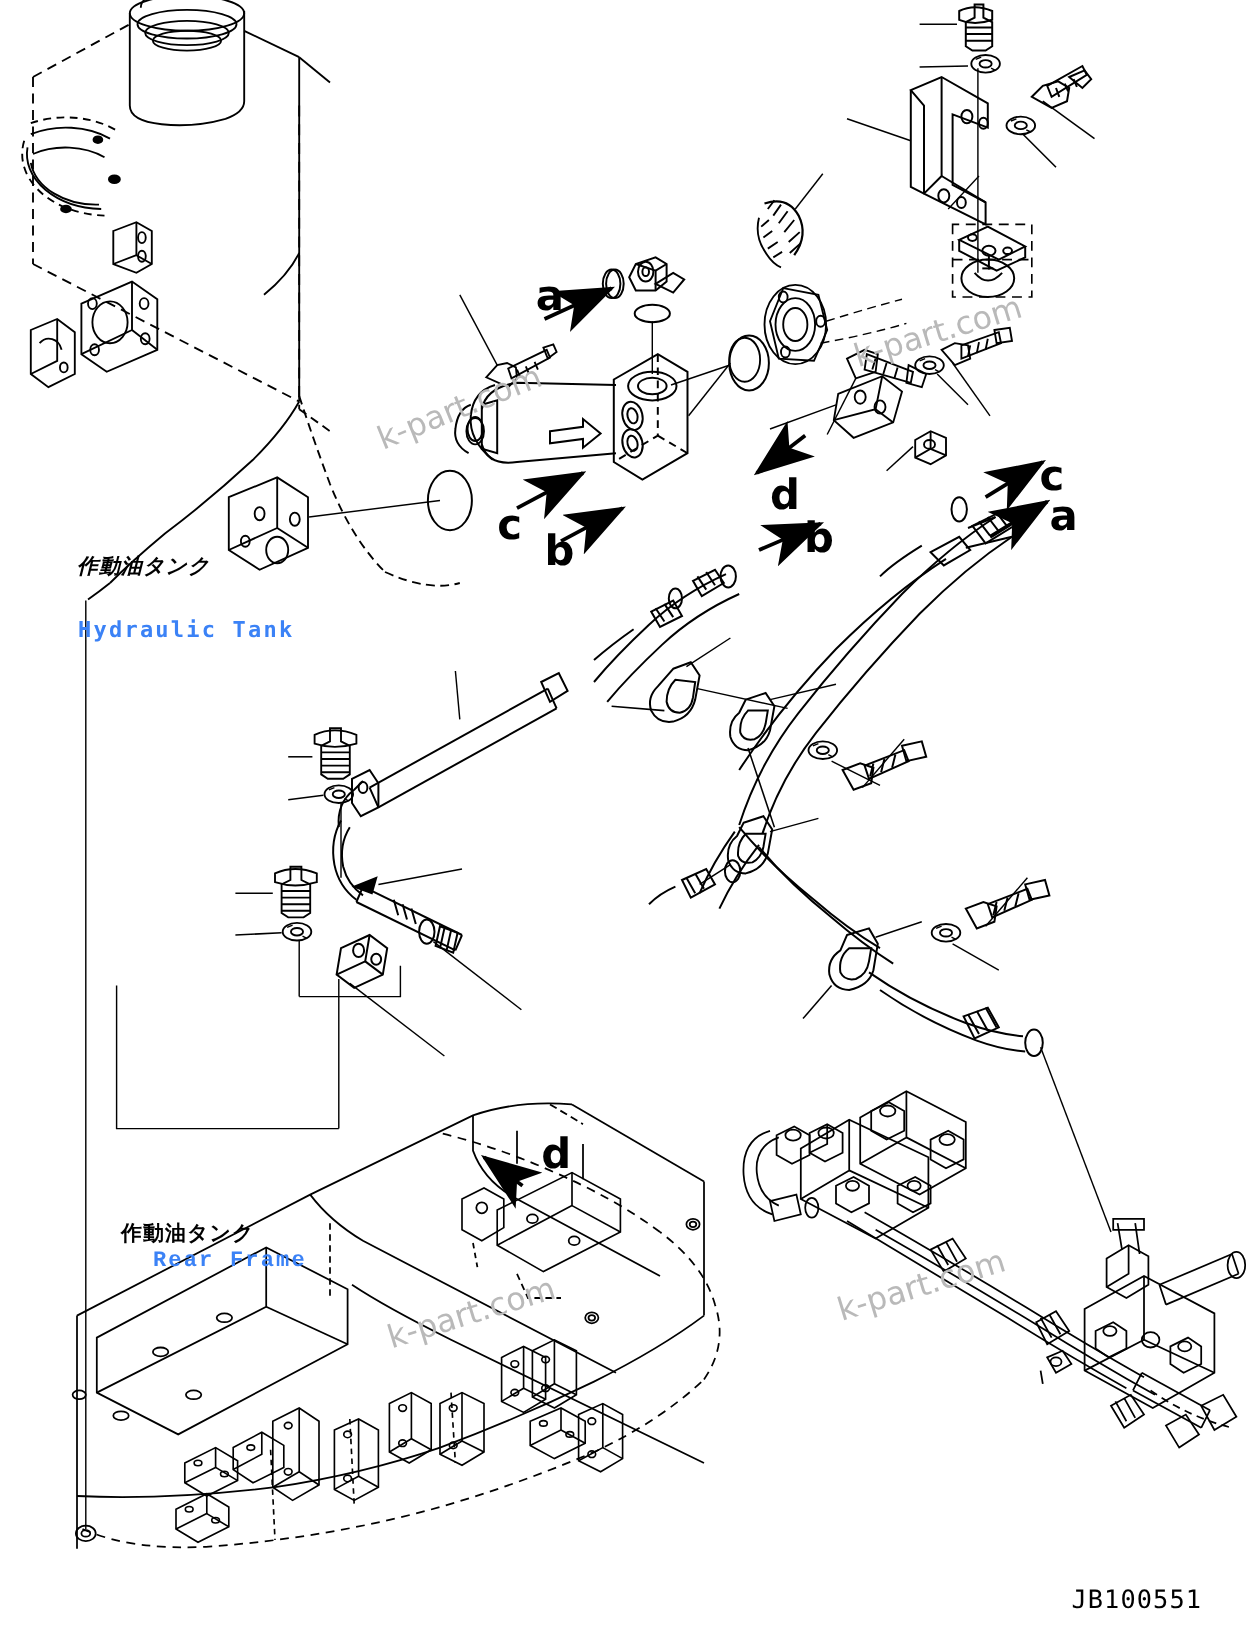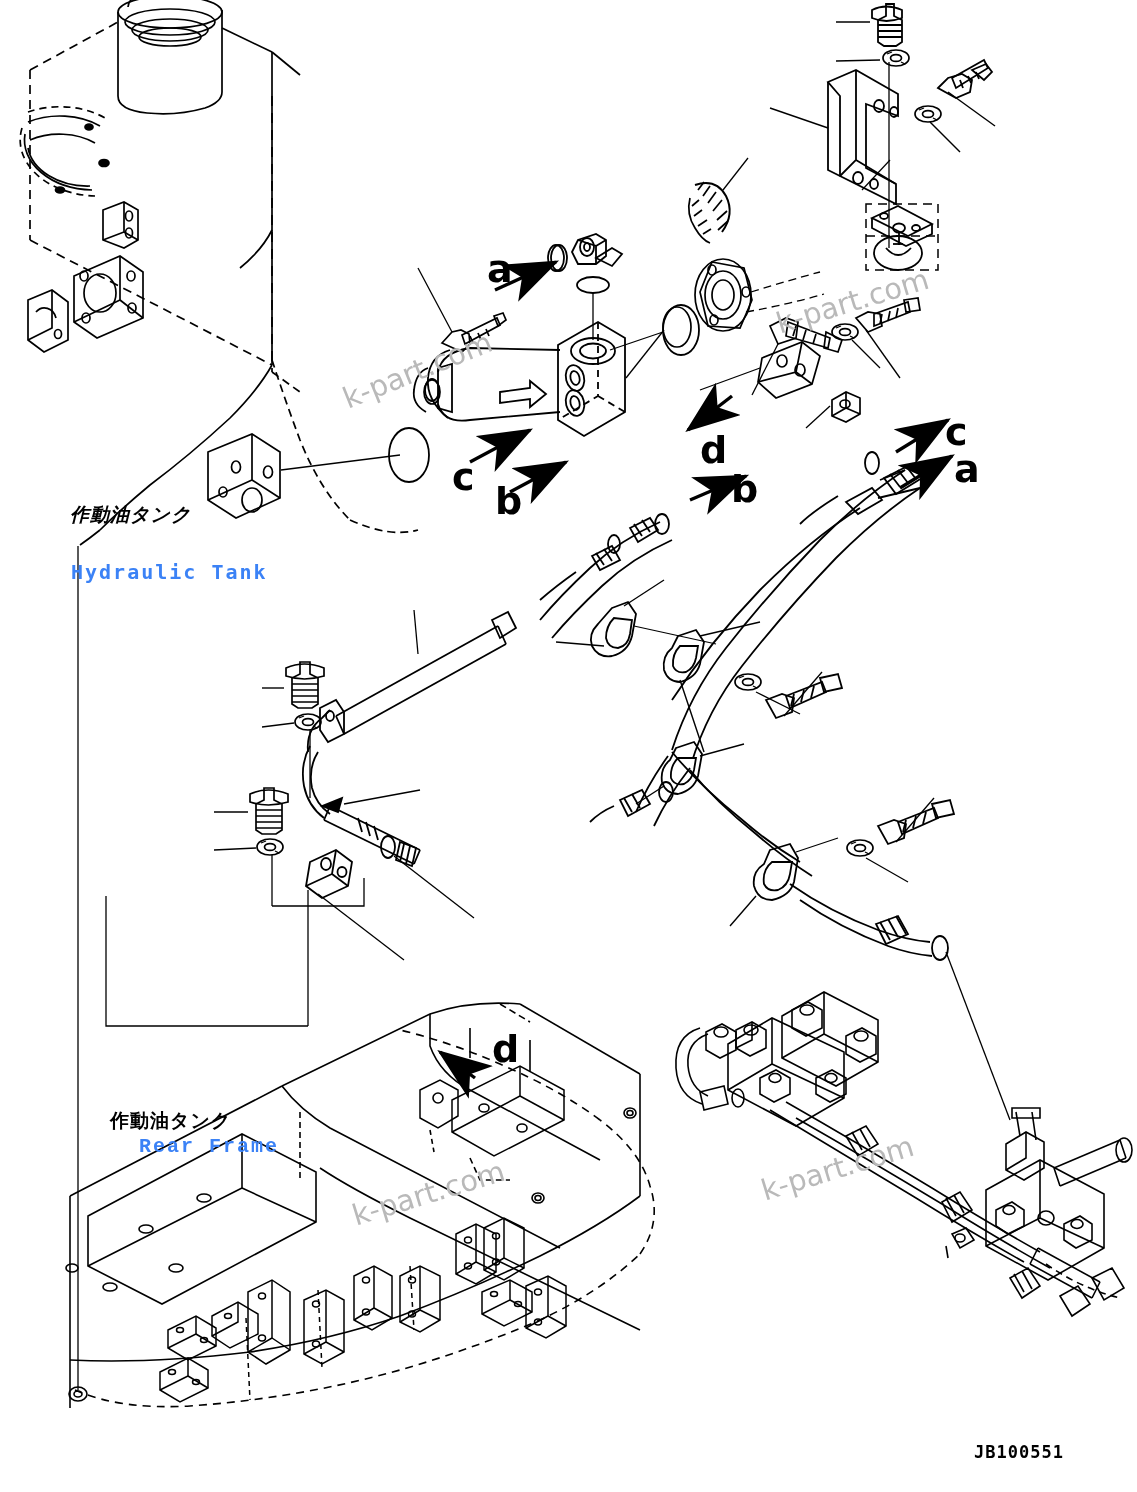--- a/index.html
+++ b/index.html
@@ -9,21 +9,21 @@
     position:relative;
     width:1137px;height:1492px;
     background:#ffffff;
     overflow:hidden;
   }
   #sheet svg{position:absolute;left:0;top:0;width:1137px;height:1492px;}
   .lbl{position:absolute;white-space:pre;pointer-events:none;}
   .jp{font-family:"DejaVu Sans", sans-serif;font-size:19px;font-weight:bold;color:#000;letter-spacing:1px;}
   .en{font-family:"DejaVu Sans Mono","Liberation Mono",monospace;font-size:20px;font-weight:bold;color:#3b82f6;letter-spacing:2px;margin-left:31px;}
   .callout{font-family:"DejaVu Sans","Liberation Sans",sans-serif;font-size:38px;font-weight:bold;color:#000;line-height:1;}
-  .dwgno{font-family:"DejaVu Sans Mono","Liberation Mono",monospace;font-size:17px;font-weight:bold;color:#000;letter-spacing:1px;}
+  .dwgno{font-family:"DejaVu Sans Mono","Liberation Mono",monospace;font-size:23px;font-weight:normal;color:#000;letter-spacing:1px;}
   .wm{
     position:absolute;
     font-family:"DejaVu Sans","Liberation Sans",sans-serif;
     font-size:29px;color:#b9b9b9;
     transform-origin:left top;
     white-space:nowrap;pointer-events:none;
     font-weight:400;
   }
 </style>
 </head>

